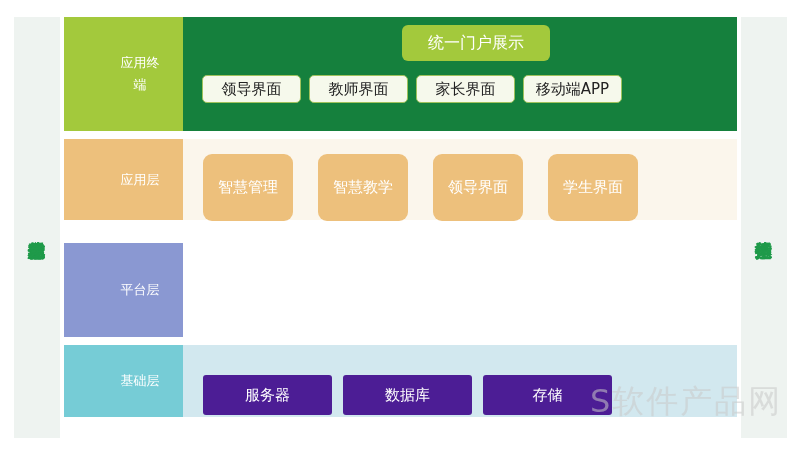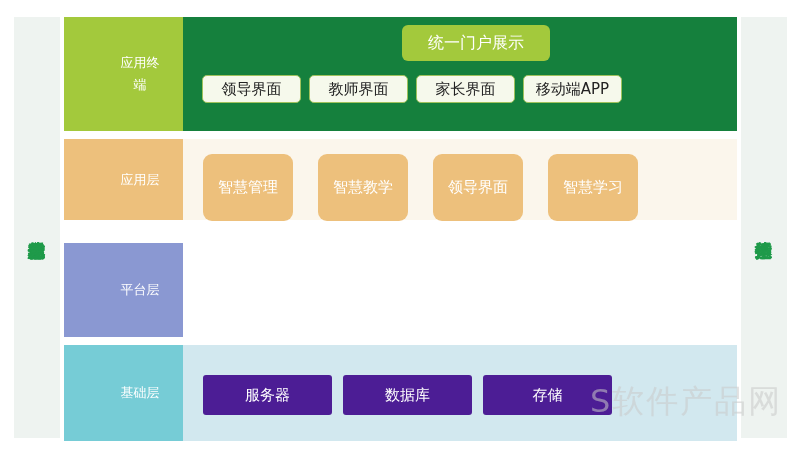--- a/index.html
+++ b/index.html
@@ -24,21 +24,21 @@
   #l2 .layer-body{background:#fbf6ec;}
   .app-row{position:absolute;left:20px;top:15px;display:flex;gap:25px;}
   .app{width:90px;height:67px;background:#edc07c;border-radius:9px;color:#ffffff;font-size:15px;display:flex;align-items:center;justify-content:center;}
   
   #l3{top:243px;height:94px;flex-direction:column;}
   #l3 .layer-label{background:#8a98d2;}
   #l3 .layer-body{background:#e8e9ed;}
   .plat-row{position:absolute;left:20px;top:30px;display:flex;gap:11px;}
   .plat{width:129px;height:40px;background:#8a98d2;border-radius:3px;color:#ffffff;font-size:13.5px;display:flex;align-items:center;justify-content:center;}
   
-  #l4{top:345px;height:96px;justify-content:space-between;}
+  #l4{top:345px;height:72px;justify-content:space-between;}
   #l4 .layer-label{background:#76ccd6;}
   #l4 .layer-body{background:#d2e8ef;}
   .base-row{position:absolute;left:20px;top:30px;display:flex;gap:11px;}
   .base{width:129px;height:40px;background:#4c1d95;border-radius:3px;color:#ffffff;font-size:15px;display:flex;align-items:center;justify-content:center;}
   .watermark{position:absolute;left:590px;top:380px;color:rgba(200,200,200,0.55);font-size:32px;letter-spacing:2px;pointer-events:none;}
 </style>
 </head>
 <body>
 
 <div class="side side-left">
@@ -64,21 +64,21 @@
   </div>
 </div>
 
 <div class="layer" id="l2">
   <div class="layer-label">应用层</div>
   <div class="layer-body">
     <div class="app-row">
       <div class="app">智慧管理</div>
       <div class="app">智慧教学</div>
       <div class="app">领导界面</div>
-      <div class="app">智慧学习</div>
+      <div class="app">学生界面</div>
     </div>
   </div>
 </div>
 
 <div class="layer" id="l3">
   <div class="layer-label">平台层</div>
 </div>
 
 <div class="layer" id="l4">
   <div class="layer-label">基础层</div>

